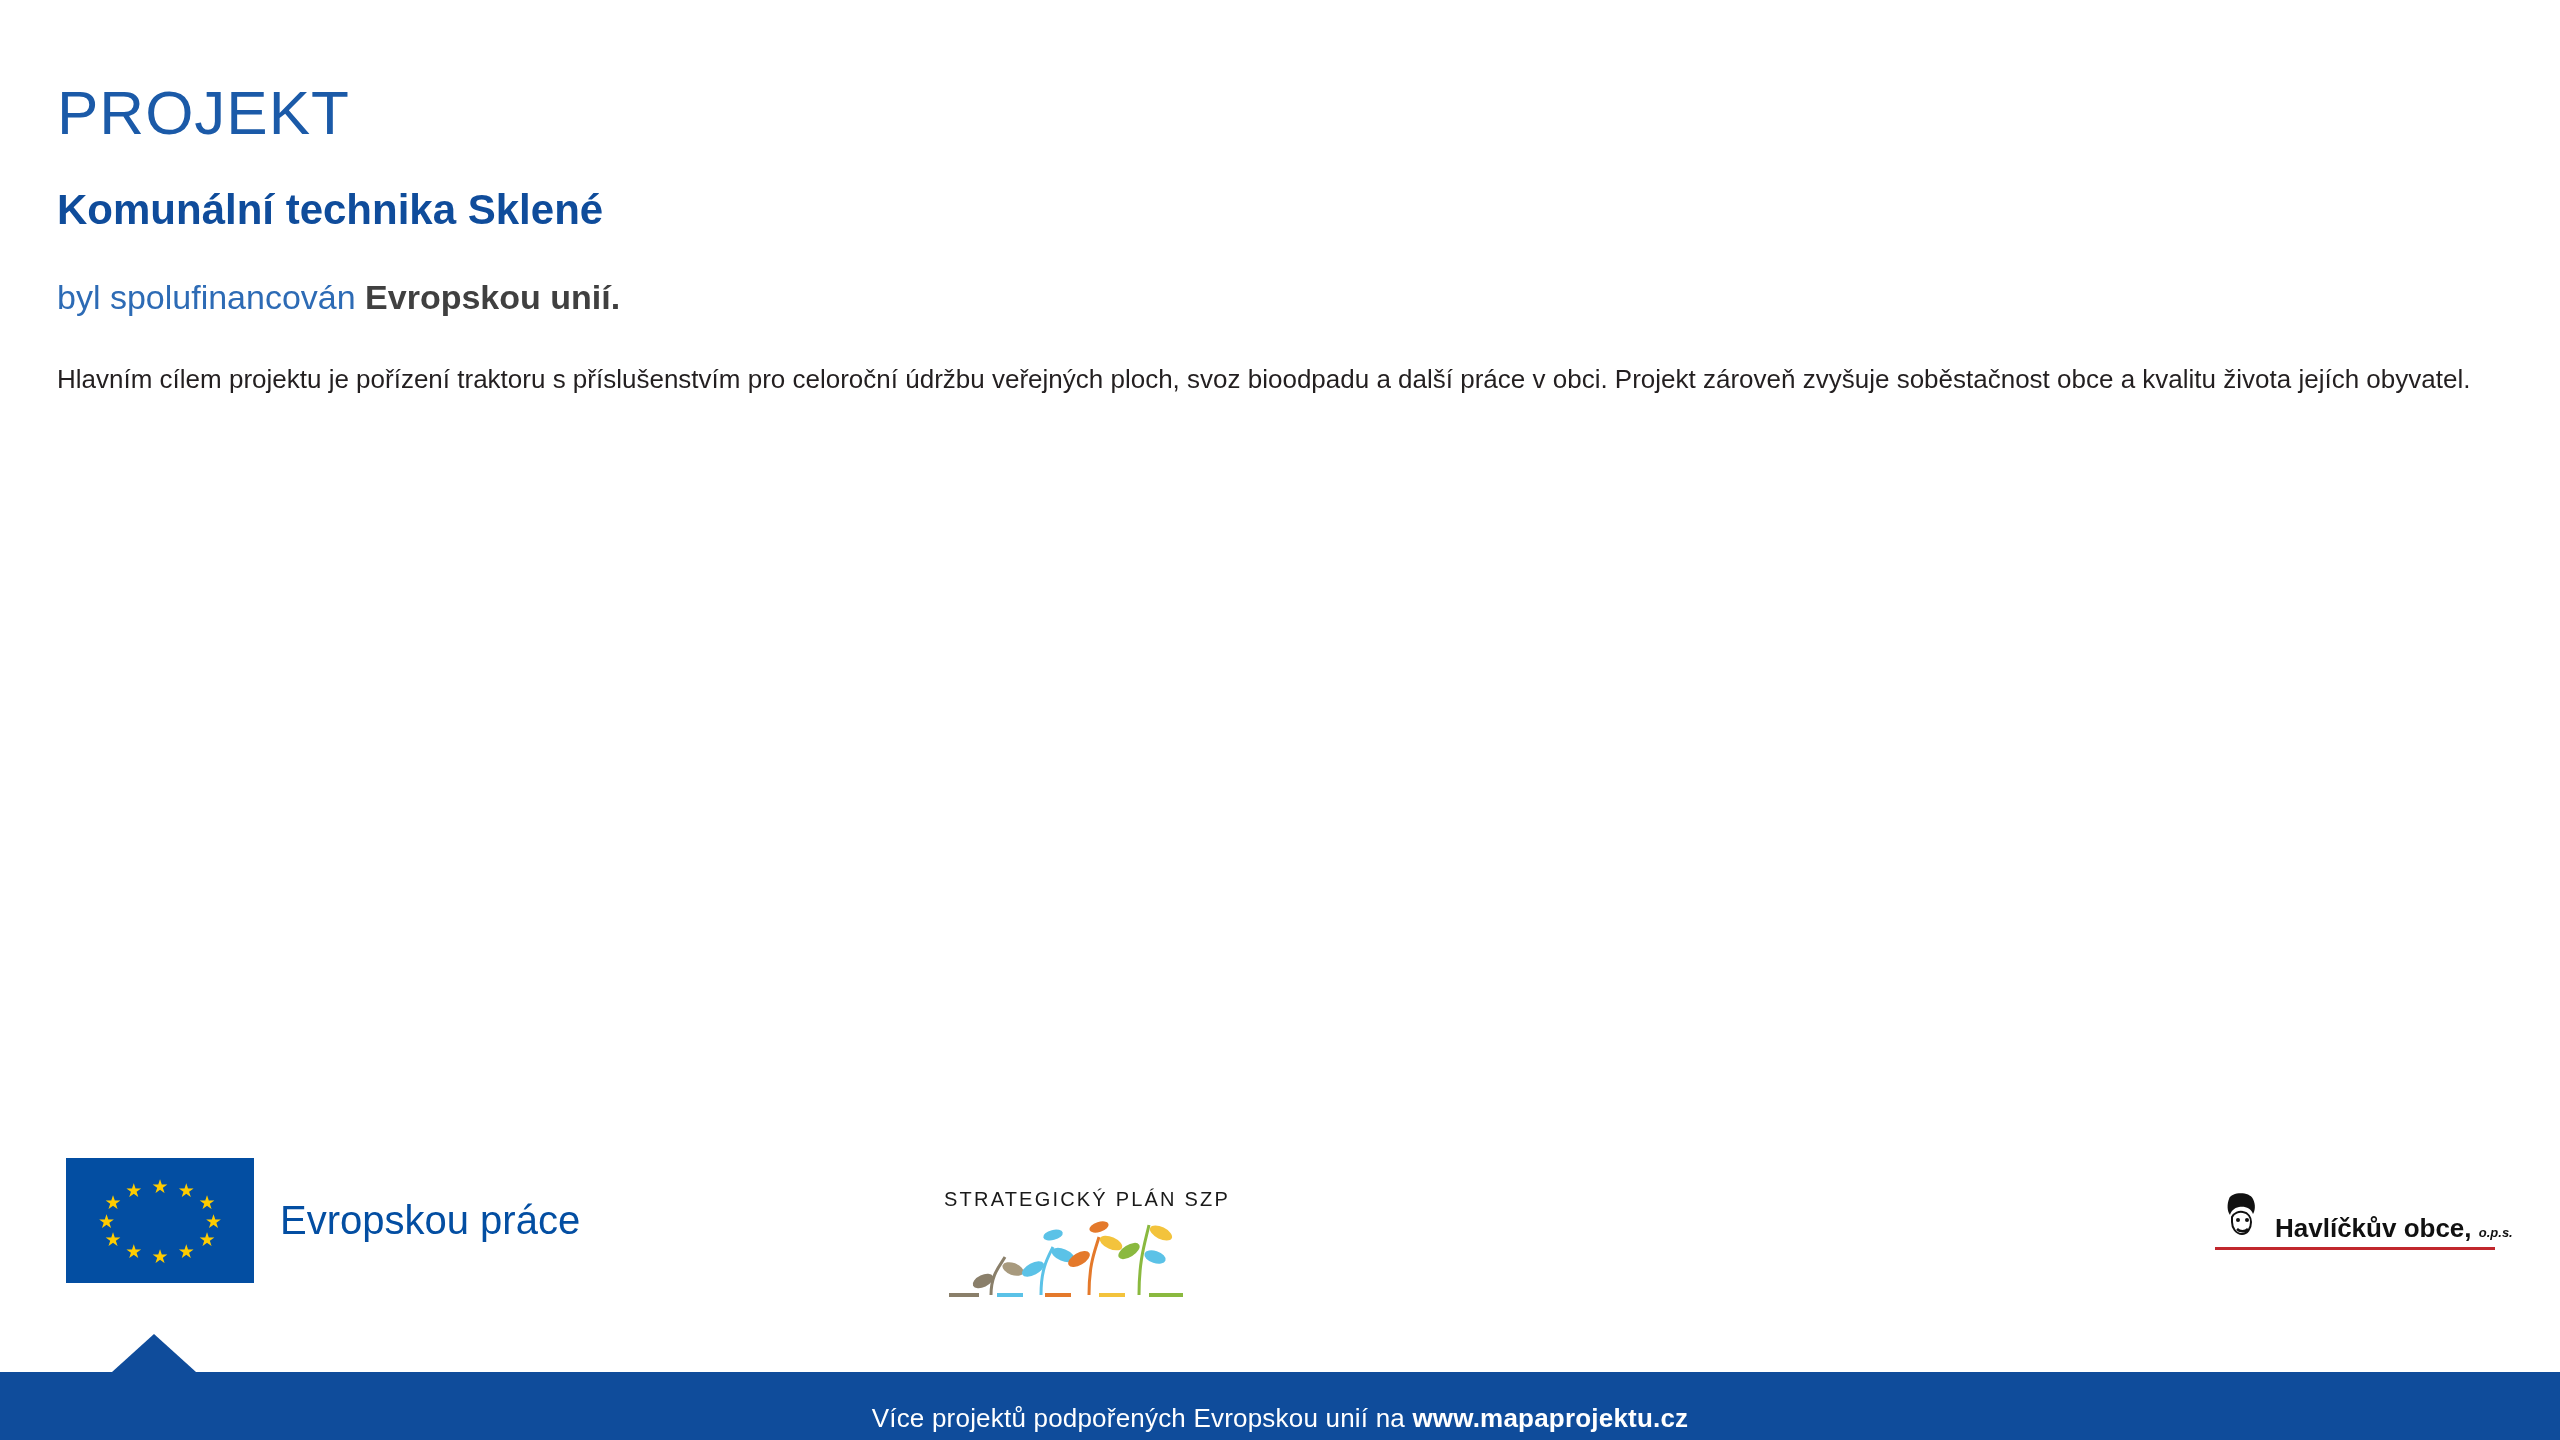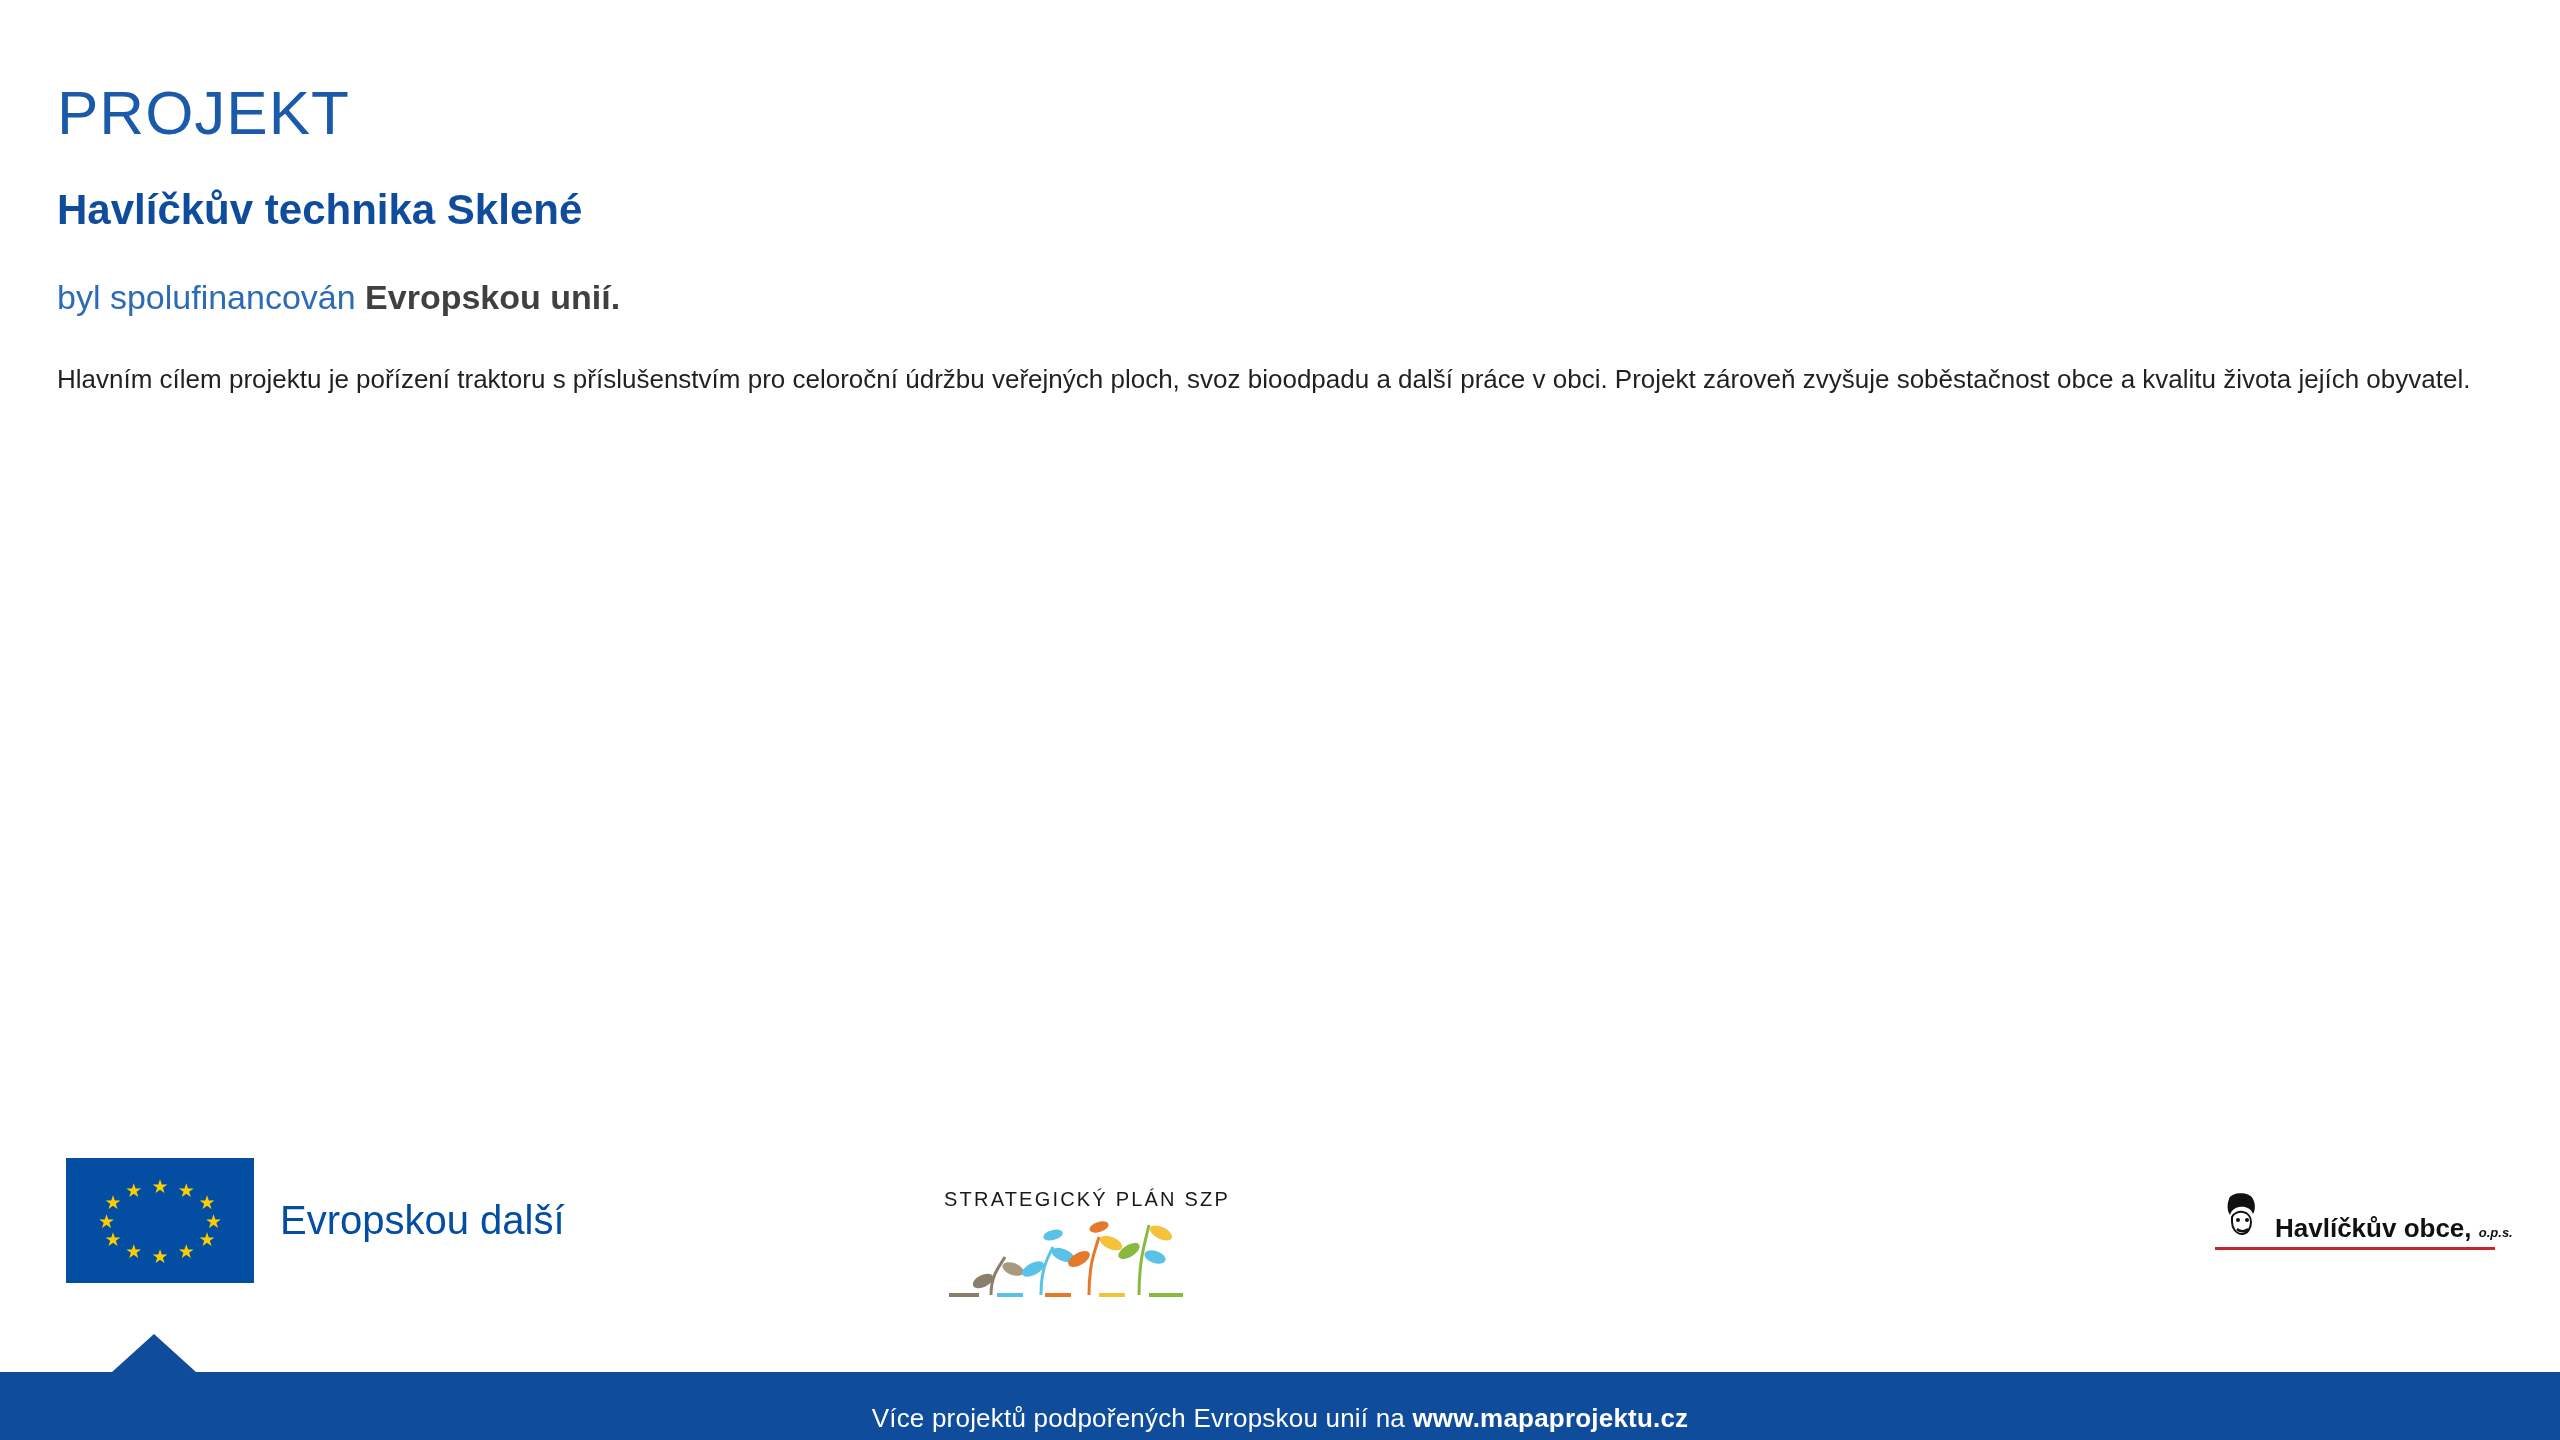--- a/index.html
+++ b/index.html
@@ -199,21 +199,21 @@
     border-bottom: 38px solid #0f4c9b;
   }
 </style>
 </head>
 <body>
 
 <div class="page">
 
   <div class="content">
     <div class="project-kicker">PROJEKT</div>
-    <h1 class="project-title">Havlíčkův technika Sklené</h1>
+    <h1 class="project-title">Komunální technika Sklené</h1>
     <div class="funding-line">
       <span>byl spolufinancován </span><span class="strong">Evropskou unií.</span>
     </div>
     <p class="description">Hlavním cílem projektu je pořízení traktoru s příslušenstvím pro celoroční údržbu veřejných ploch, svoz bioodpadu a další práce v obci. Projekt zároveň zvyšuje soběstačnost obce a kvalitu života jejích obyvatel.</p>
   </div>
 
   <div class="logo-strip">
 
     <div class="eu-logo">
       <div class="eu-flag">
@@ -224,21 +224,21 @@
         <span class="star" style="left:75%;  top:65%;">★</span>
         <span class="star" style="left:64%;  top:74.5%;">★</span>
         <span class="star" style="left:50%;  top:78%;">★</span>
         <span class="star" style="left:36%;  top:74.5%;">★</span>
         <span class="star" style="left:25%;  top:65%;">★</span>
         <span class="star" style="left:21.5%;top:50%;">★</span>
         <span class="star" style="left:25%;  top:35%;">★</span>
         <span class="star" style="left:36%;  top:25.5%;">★</span>
       </div>
       <div class="eu-text">
-        <div>Evropskou další</div>
+        <div>Evropskou práce</div>
       </div>
     </div>
 
     <div class="szp-logo">
       <div class="szp-text">STRATEGICKÝ PLÁN SZP</div>
       <div class="szp-art">
         <svg width="290" height="110" viewBox="0 0 290 110" xmlns="http://www.w3.org/2000/svg" aria-hidden="true">
 
           <rect x="0" y="82" width="30" height="4" fill="#8a7f6a"></rect>
           <rect x="48" y="82" width="26" height="4" fill="#5bc2e7"></rect>

